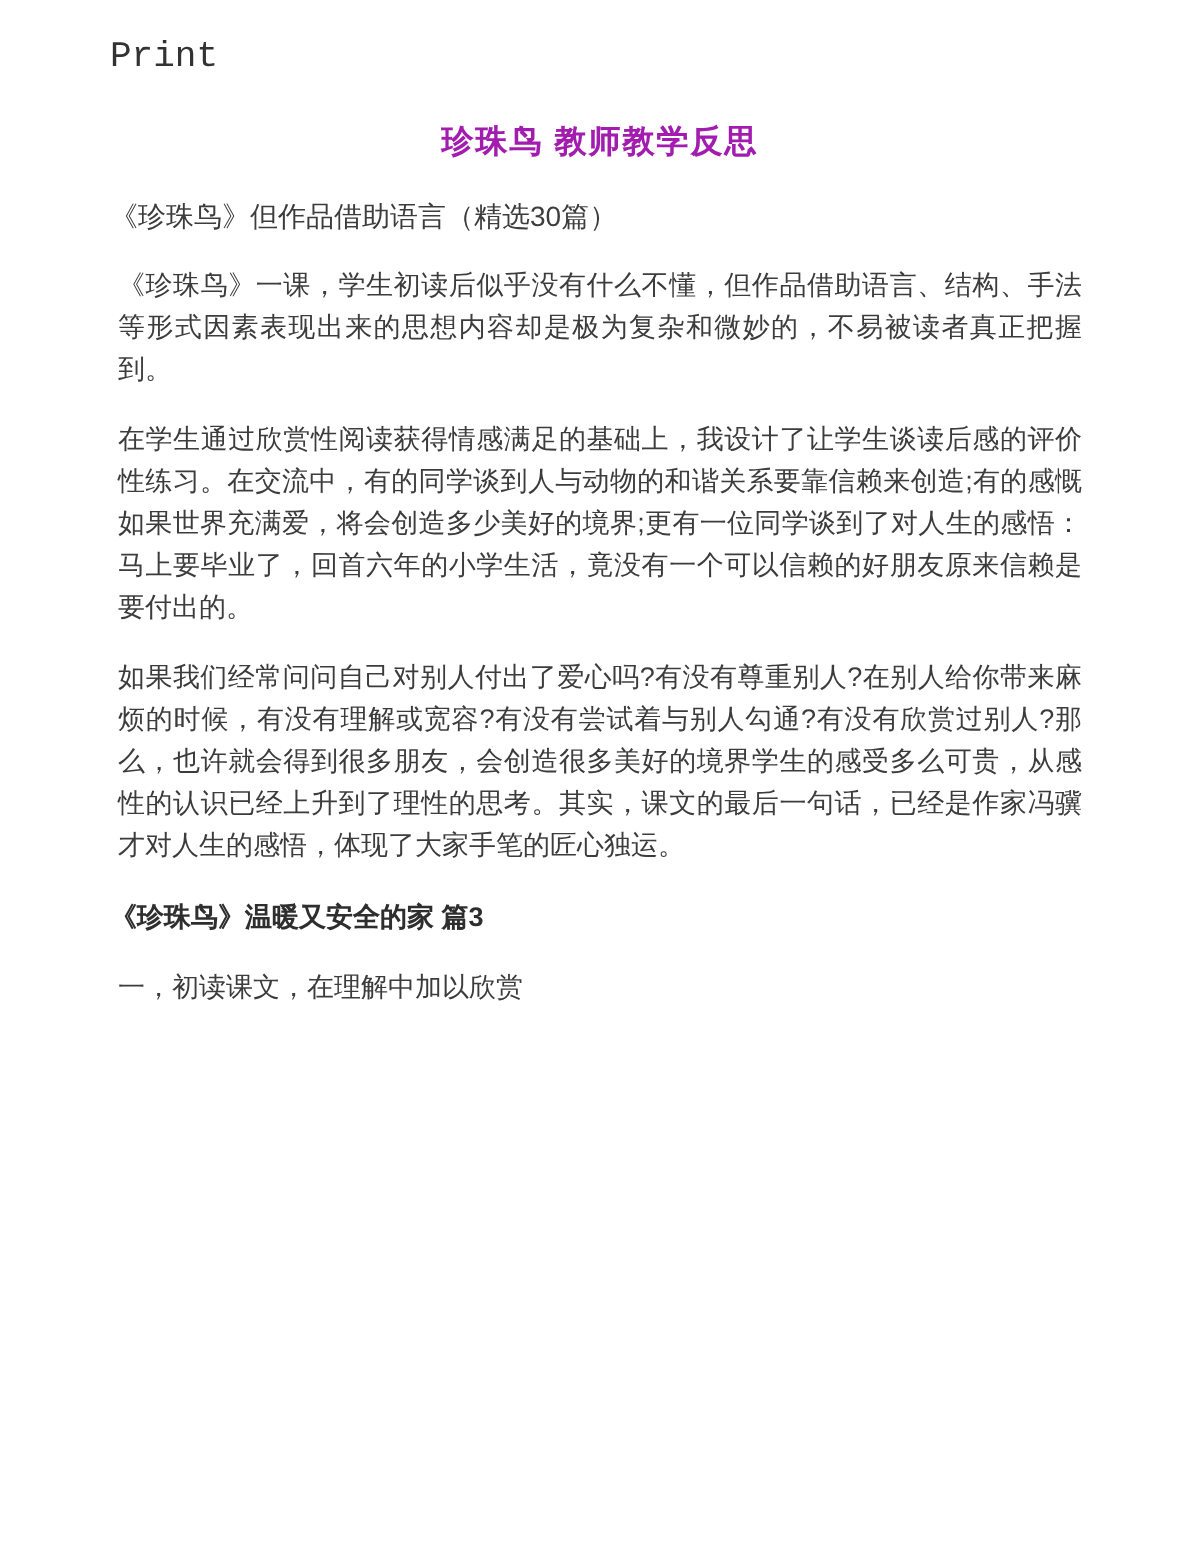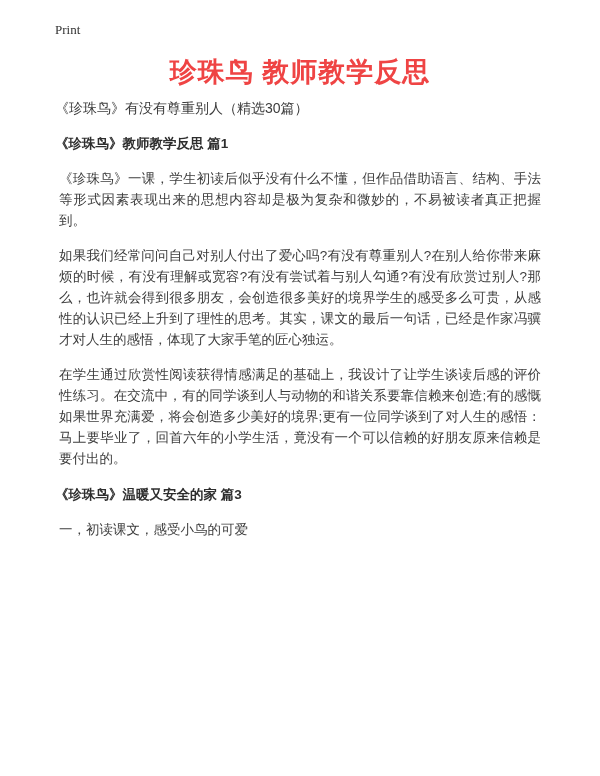--- a/index.html
+++ b/index.html
@@ -13,31 +13,31 @@
   }
   .page {
     box-sizing: border-box;
     width: 600px;
     min-height: 776px;
     background: #ffffff;
     padding: 20px 55px 40px 55px;
     color: #3c3c3c;
   }
   .print-label {
-    font-family: Liberation Serif, serif;
-    font-size: 13px;
+    font-family: Liberation Mono, monospace;
+    font-size: 18px;
     line-height: 16px;
     color: #333333;
     display: inline-block;
     cursor: pointer;
   }
   .doc-title {
-    font-size: 27px;
+    font-size: 16px;
     font-weight: bold;
-    color: #ef4444;
+    color: #a21caf;
     text-align: center;
     letter-spacing: 1px;
     margin: 21px 0 13px 0;
     line-height: 26px;
   }
   .subtitle {
     font-size: 14px;
     line-height: 20px;
     color: #3c3c3c;
     margin: 0 0 12px 0;
@@ -62,31 +62,30 @@
 </style>
 </head>
 <body>
 
 <div class="page">
 
   <div class="print-label">Print</div>
 
   <h1 class="doc-title">珍珠鸟 教师教学反思</h1>
 
-  <p class="subtitle">《珍珠鸟》有没有尊重别人（精选30篇）</p>
+  <p class="subtitle">《珍珠鸟》但作品借助语言（精选30篇）</p>
 
   <section>
-    <h2 class="section-heading">《珍珠鸟》教师教学反思 篇1</h2>
     <p class="para">《珍珠鸟》一课，学生初读后似乎没有什么不懂，但作品借助语言、结构、手法等形式因素表现出来的思想内容却是极为复杂和微妙的，不易被读者真正把握到。</p>
   </section>
 
   <section>
+    <p class="para">在学生通过欣赏性阅读获得情感满足的基础上，我设计了让学生谈读后感的评价性练习。在交流中，有的同学谈到人与动物的和谐关系要靠信赖来创造;有的感慨如果世界充满爱，将会创造多少美好的境界;更有一位同学谈到了对人生的感悟：马上要毕业了，回首六年的小学生活，竟没有一个可以信赖的好朋友原来信赖是要付出的。</p>
     <p class="para">如果我们经常问问自己对别人付出了爱心吗?有没有尊重别人?在别人给你带来麻烦的时候，有没有理解或宽容?有没有尝试着与别人勾通?有没有欣赏过别人?那么，也许就会得到很多朋友，会创造很多美好的境界学生的感受多么可贵，从感性的认识已经上升到了理性的思考。其实，课文的最后一句话，已经是作家冯骥才对人生的感悟，体现了大家手笔的匠心独运。</p>
-    <p class="para">在学生通过欣赏性阅读获得情感满足的基础上，我设计了让学生谈读后感的评价性练习。在交流中，有的同学谈到人与动物的和谐关系要靠信赖来创造;有的感慨如果世界充满爱，将会创造多少美好的境界;更有一位同学谈到了对人生的感悟：马上要毕业了，回首六年的小学生活，竟没有一个可以信赖的好朋友原来信赖是要付出的。</p>
   </section>
 
   <section>
     <h2 class="section-heading">《珍珠鸟》温暖又安全的家 篇3</h2>
-    <p class="para subpoint">一，初读课文，感受小鸟的可爱</p>
+    <p class="para subpoint">一，初读课文，在理解中加以欣赏</p>
 
   </section>
 
 </div>
 
 </body></html>

